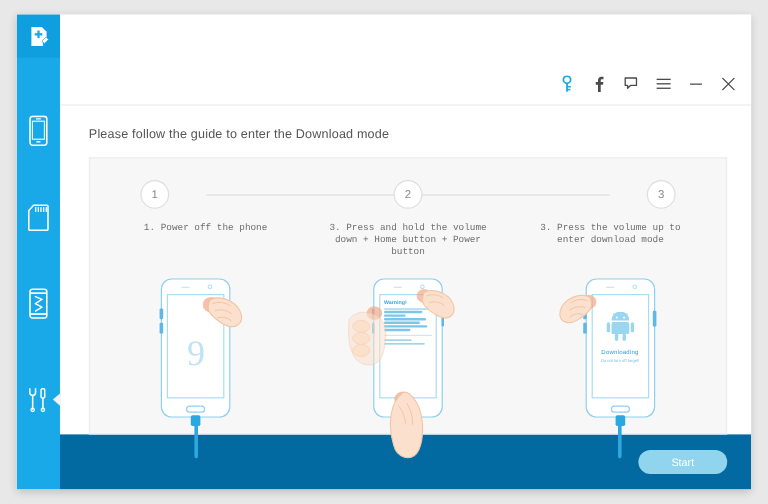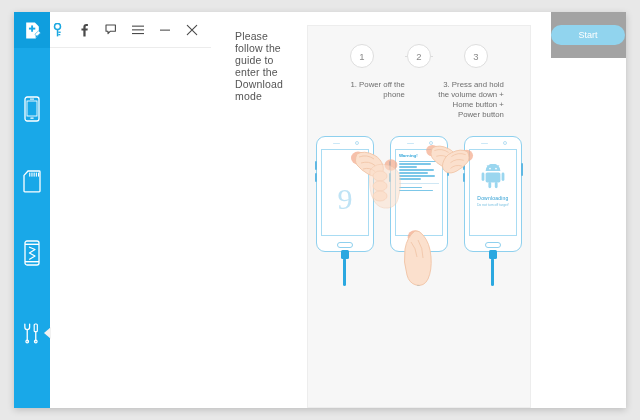--- a/index.html
+++ b/index.html
@@ -45,23 +45,24 @@
     content: "";
     position: absolute; right: -1px; top: 50%;
     transform: translateY(-50%);
     border-top: 6px solid transparent;
     border-bottom: 6px solid transparent;
     border-right: 7px solid #f2f2f2;
   }
 
   
   .main {
-    flex: 1; display: flex; flex-direction: row;
+    flex: 1; display: flex; flex-direction: column;
     background: #ffffff;
     min-width: 0;
+    margin-top: 40px;
   }
   .titlebar {
     height: 36px; flex: 0 0 36px;
     border-bottom: 1px solid #ececec;
     display: flex; align-items: center; justify-content: flex-end;
     padding-right: 12px;
     background: #ffffff;
   }
   .win-icons { display: flex; align-items: center; gap: 13px; }
   .win-icon {
@@ -115,25 +116,26 @@
     font-size: 9.5px; color: #8a8a8a;
     position: relative; z-index: 2;
   }
 
   .step-labels {
     display: flex;
     margin: 11px 12px 0 12px;
   }
   .step-label {
     flex: 1;
-    text-align: right;
+    text-align: center;
     font-size: 7.8px;
     line-height: 10px;
     color: #6e6e6e;
     padding: 0 14px;
+    font-family: Liberation Mono, monospace;
   }
 
   
   .figures {
     display: flex;
     margin-top: 14px;
   }
   .figure {
     flex: 1;
     display: flex; justify-content: center;
@@ -227,21 +229,21 @@
   .dl .t1 { font-size: 5px; color: #2f9fd4; letter-spacing: .2px; }
   .dl .t2 { font-size: 3.4px; color: #7cc2e2; margin-top: 1.5px; }
 
   .hand { position: absolute; }
 
   
   .footer {
     height: 46px; flex: 0 0 46px;
     display: flex; align-items: center; justify-content: flex-end;
     padding-right: 20px;
-    background: #a3a3a3;
+    background: #0369a1;
   }
   .start-btn {
     width: 74px; height: 20px;
     border-radius: 10px;
     background: #91d4ee;
     color: #ffffff;
     font-size: 9px;
     display: flex; align-items: center; justify-content: center;
     border: none; cursor: pointer;
     font-family: "Liberation Sans", sans-serif;
@@ -363,20 +365,21 @@
         <div class="steps">
           <div class="step-circle">1</div>
           <div class="step-circle">2</div>
           <div class="step-circle">3</div>
         </div>
       </div>
 
       <div class="step-labels">
         <div class="step-label">1. Power off the phone</div>
         <div class="step-label">3. Press and hold the volume down + Home button + Power button</div>
+        <div class="step-label">3. Press the volume up to enter download mode</div>
       </div>
 
       <div class="figures">
 
         <div class="figure">
           <div class="phone-wrap">
             <div class="phone">
               <div class="spk"></div>
               <div class="cam" style="left:auto;right:14px;transform:none;"></div>
               <div class="side-btn"></div>

